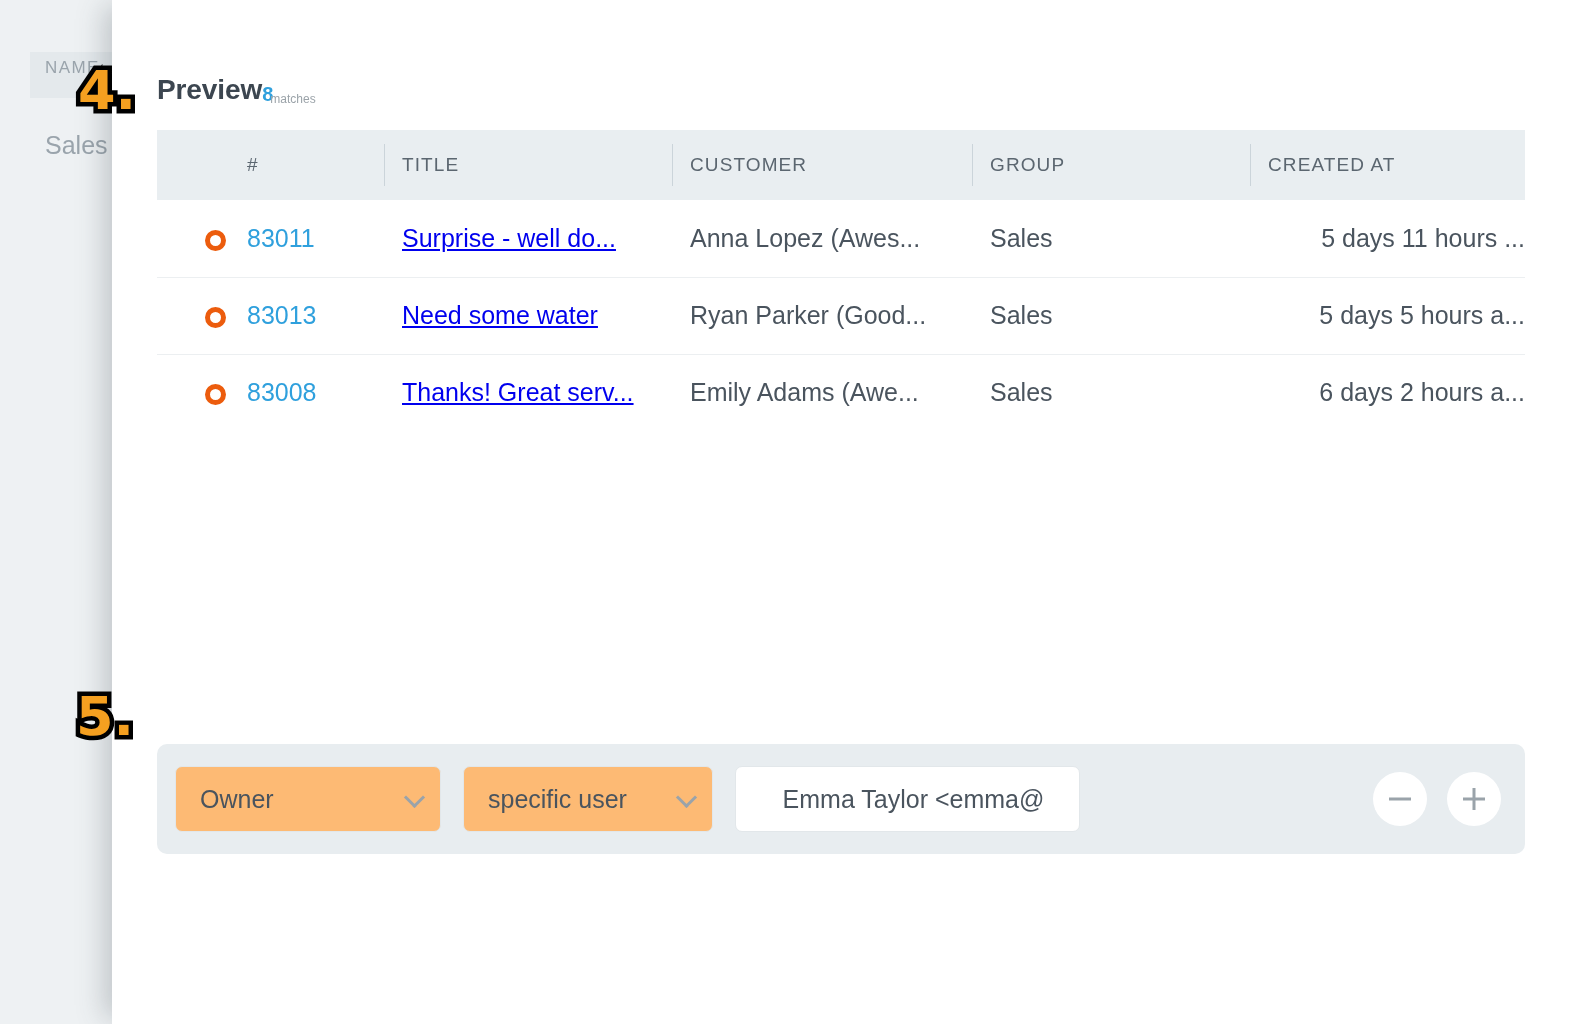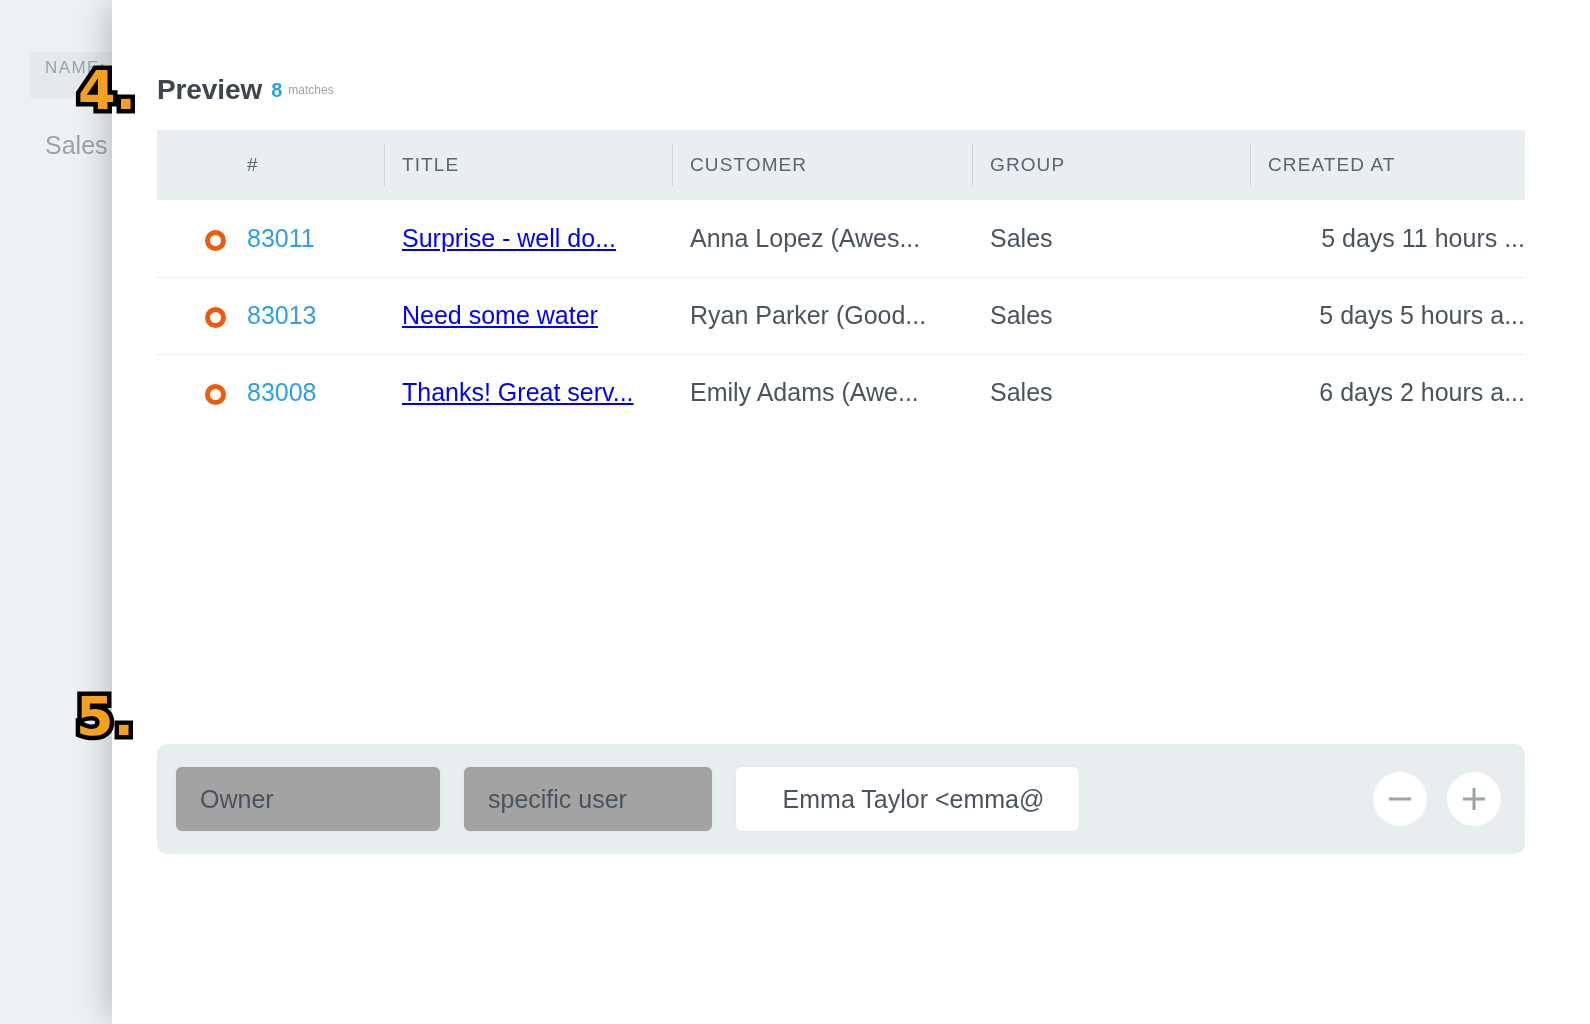--- a/index.html
+++ b/index.html
@@ -57,22 +57,21 @@
     position: absolute;
     left: 0; top: 0;
     width: 1478px; height: 1024px;
   }
 
   
   .preview-head {
     position: absolute;
     left: 45px; top: 74px;
     display: flex;
-    align-items: center;
-    gap: 9px;
+    align-items: flex-end;
     white-space: nowrap;
   }
   .preview-title {
     font-size: 28px;
     font-weight: bold;
     color: #3c4650;
     letter-spacing: -0.1px;
   }
   .preview-count {
     font-size: 20px;
@@ -181,21 +180,21 @@
     content: "";
     position: absolute;
     left: 0; right: 0; top: 0;
     height: 1px;
     background: #dde3e7;
   }
 
   .sel {
     position: relative;
     height: 66px;
-    background: #a3a3a3;
+    background: #fdba74;
     border: 1px solid #e2e7ea;
     border-radius: 7px;
     display: flex;
     align-items: center;
     padding: 0 46px 0 24px;
     font-size: 25px;
     color: #4a545e;
     white-space: nowrap;
     flex: none;
   }

